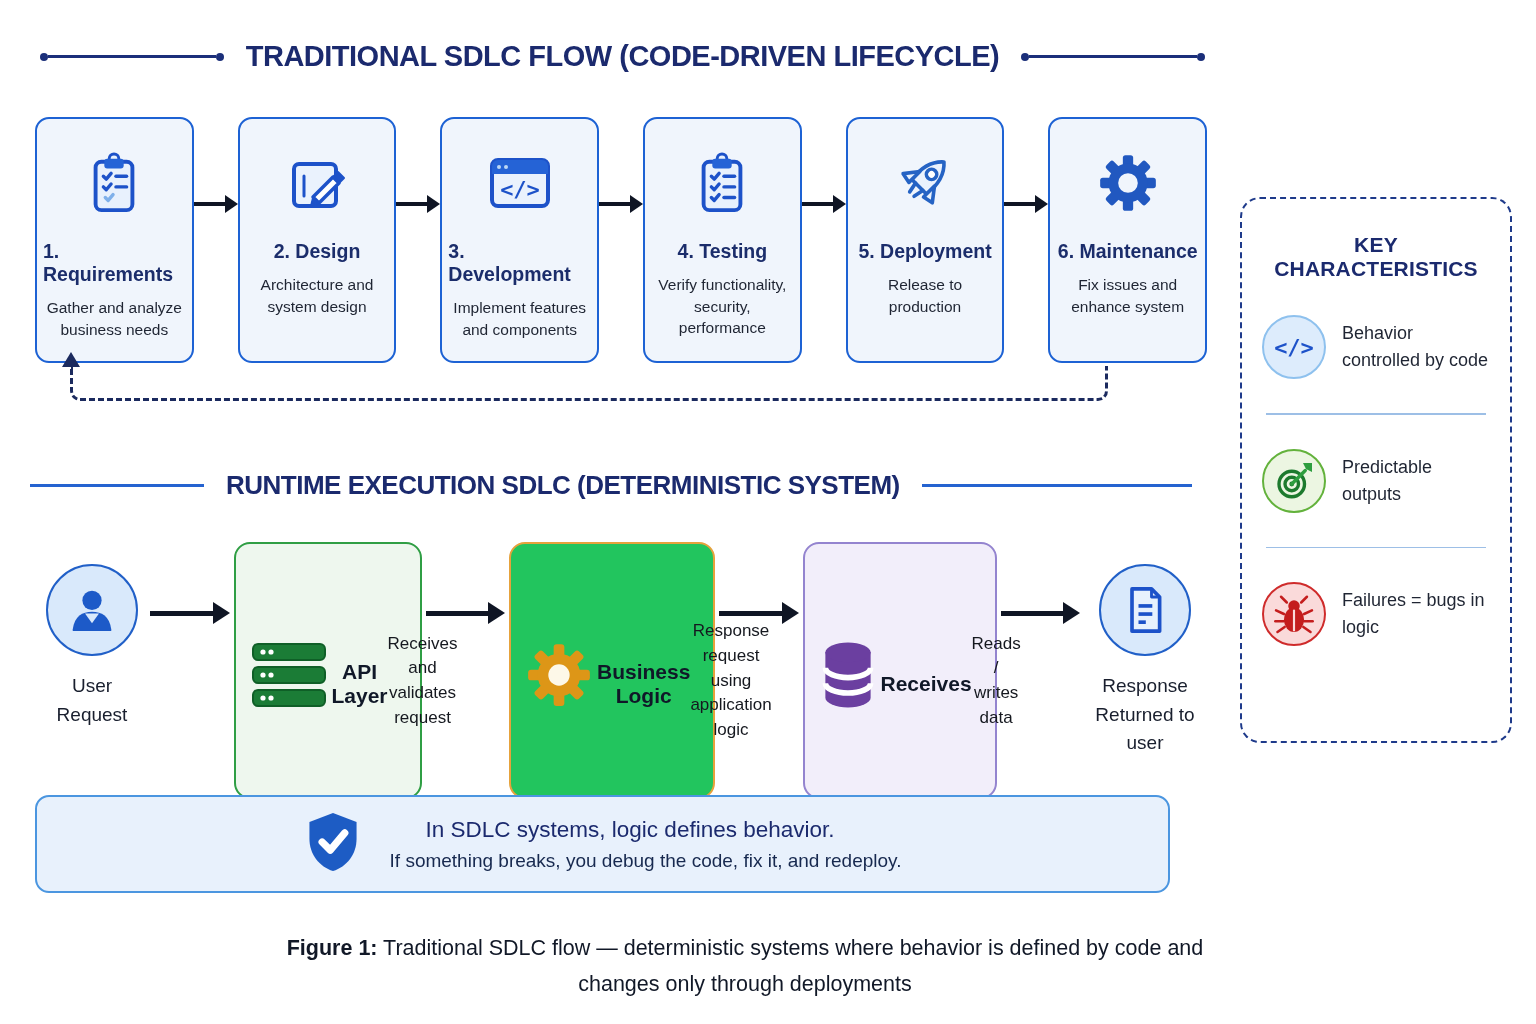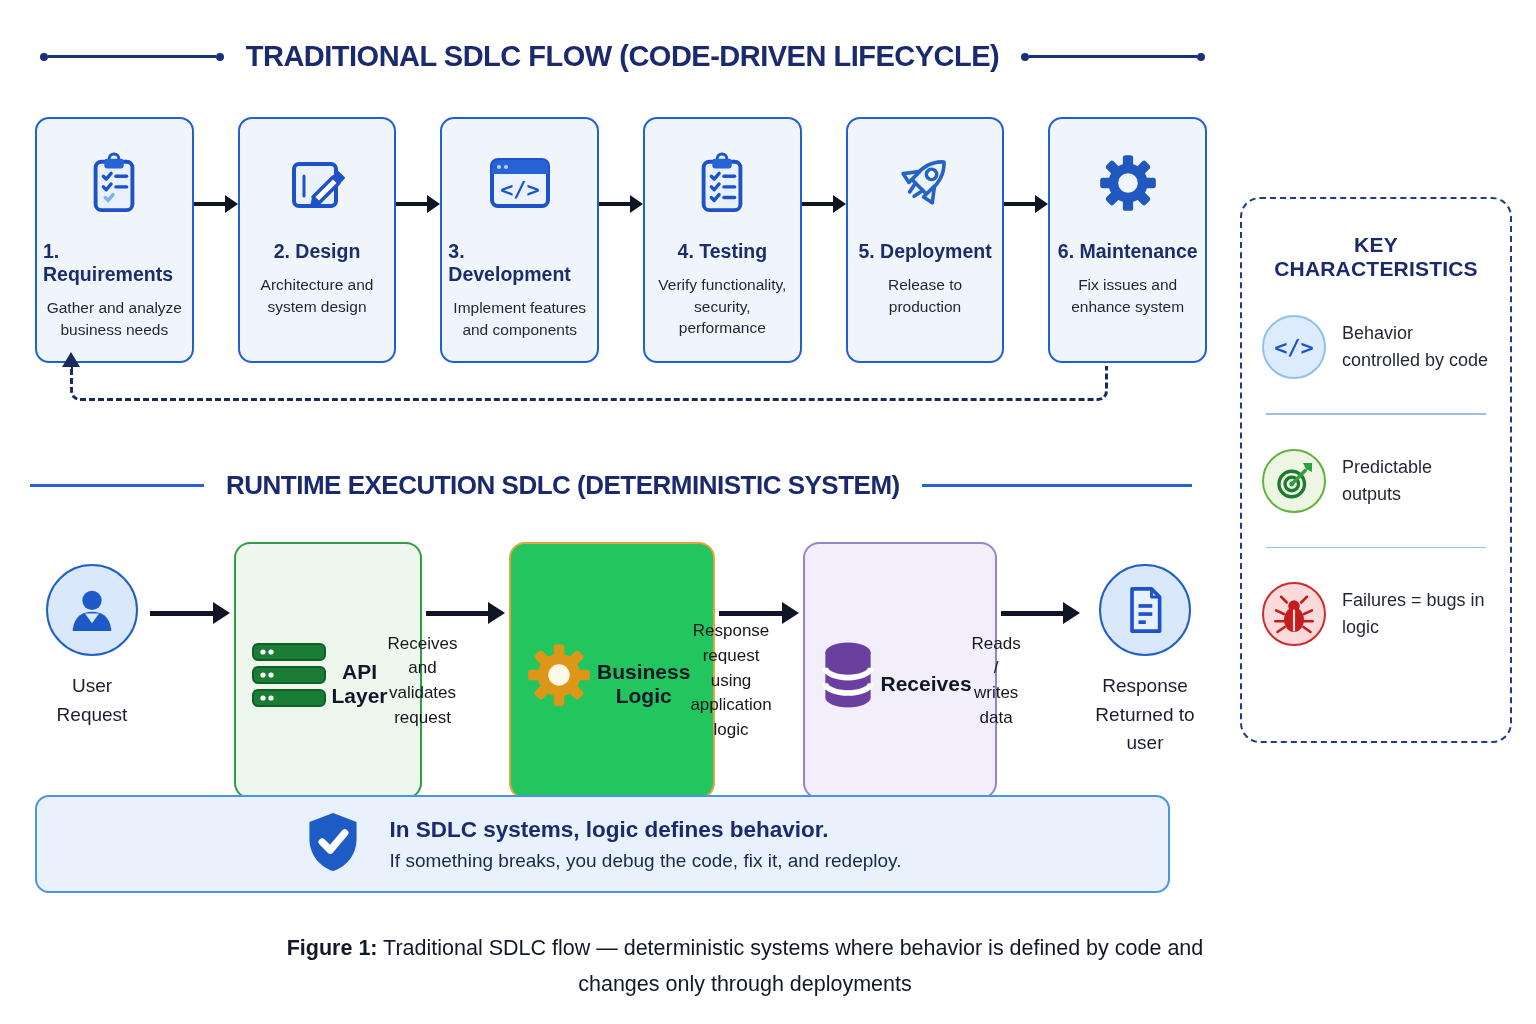--- a/index.html
+++ b/index.html
@@ -64,21 +64,21 @@
   .kc-circle { width:64px; height:64px; border-radius:50%; flex:0 0 64px; display:flex; align-items:center; justify-content:center; }
   .kc-blue  { background:#ddecfc; border:2px solid #8ec1ee; }
   .kc-green { background:#ecf6e2; border:2.5px solid #63b23c; }
   .kc-red   { background:#fadada; border:2.5px solid #cf2b2b; }
   .kc-label { font-size:18px; color:#1f2533; line-height:1.5; }
   .kc-divider { height:1.5px; background:#9dbfe6; margin:0 4px; }
 
   
   #note-box { position:absolute; left:35px; top:795px; width:1135px; height:98px; background:#e8f1fc;
       border:2px solid #4b96e0; border-radius:14px; display:flex; align-items:center; justify-content:center; gap:28px; }
-  #note-text .line1 { font-size:22.5px; font-weight:bold; color:#1b2a6e; }
+  #note-text .line1 { font-size:22.5px; font-weight:normal; color:#1b2a6e;margin-left:36px; }
   #note-text .line2 { font-size:19px; color:#17294f; margin-top:7px; }
 
   
   #caption { position:absolute; top:930px; left:745px; transform:translateX(-50%); width:920px;
       text-align:center; font-size:21.5px; color:#111827; line-height:1.68; }
   #caption .cap-bold { font-weight:bold; }
 </style>
 </head>
 <body>
 

